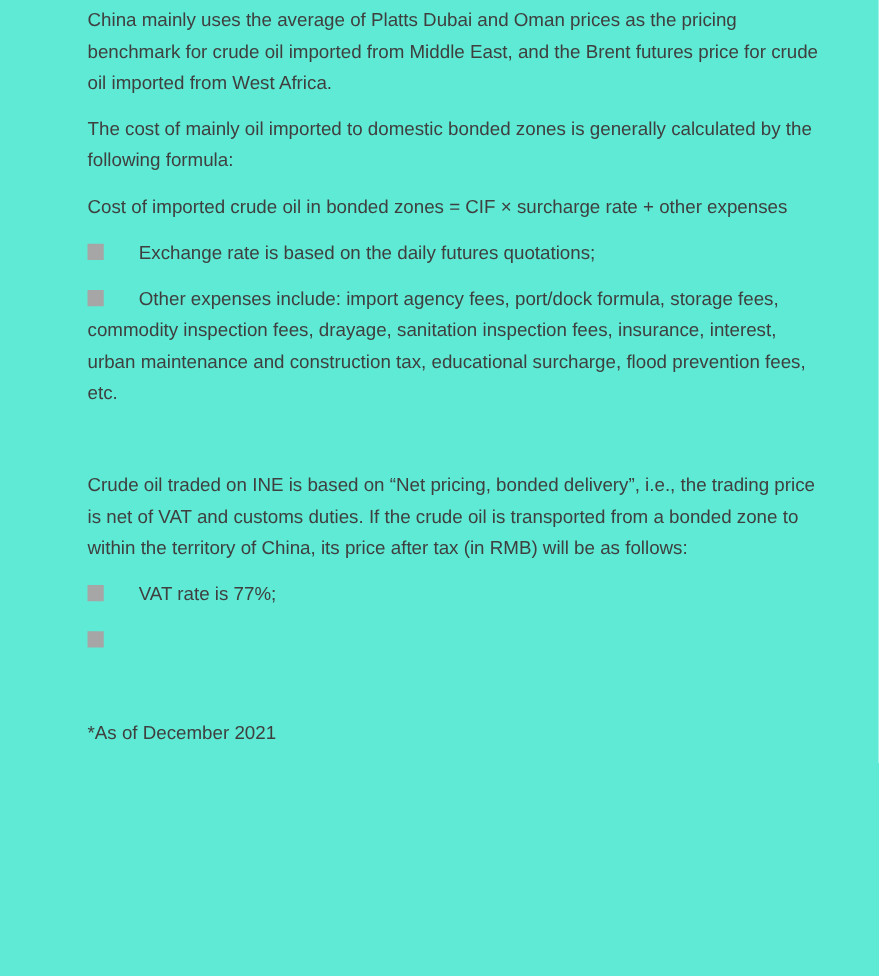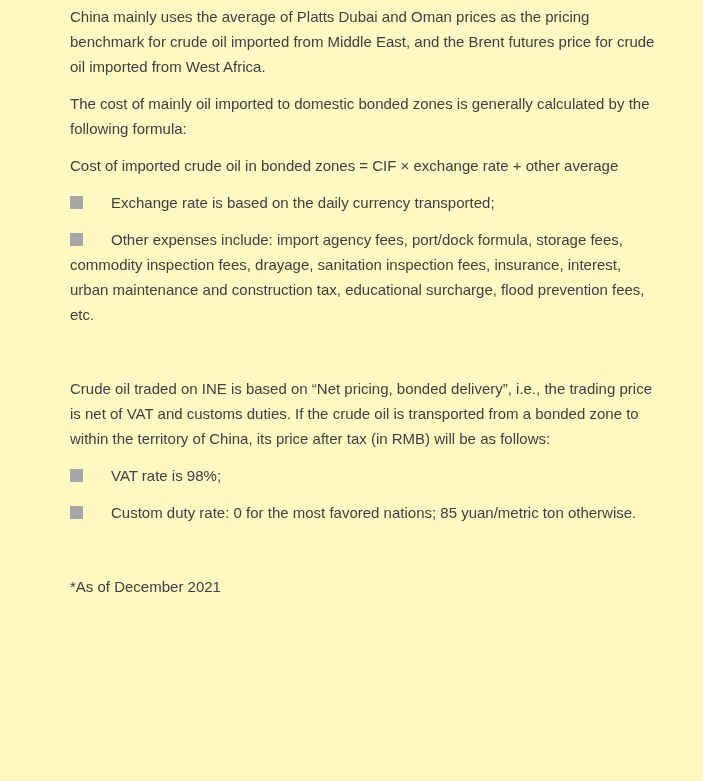--- a/index.html
+++ b/index.html
@@ -5,21 +5,21 @@
   html, body {
     margin: 0;
     padding: 0;
     background: #ffffff;
   }
   .page {
     box-sizing: border-box;
     width: 703px;
     height: 781px;
     padding: 4px 41px 0 70px;
-    background: #fef9c3;
+    background: #5eead4;
     color: #3f3f3f;
     font-family: "Liberation Sans", sans-serif;
     font-size: 15px;
     line-height: 25px;
     overflow: hidden;
   }
   p.para {
     margin: 0 0 12px 0;
   }
   .bullet-square {
@@ -36,32 +36,32 @@
 </style>
 </head>
 <body>
 
 <div class="page">
 
   <p class="para">China mainly uses the average of Platts Dubai and Oman prices as the pricing benchmark for crude oil imported from Middle East, and the Brent futures price for crude oil imported from West Africa.</p>
 
   <p class="para">The cost of mainly oil imported to domestic bonded zones is generally calculated by the following formula:</p>
 
-  <p class="para">Cost of imported crude oil in bonded zones = CIF × exchange rate + other average</p>
+  <p class="para">Cost of imported crude oil in bonded zones = CIF × surcharge rate + other expenses</p>
 
-  <p class="para"><span class="bullet-square"></span><span>Exchange rate is based on the daily currency transported;</span></p>
+  <p class="para"><span class="bullet-square"></span><span>Exchange rate is based on the daily futures quotations;</span></p>
 
   <p class="para"><span class="bullet-square"></span><span>Other expenses include: import agency fees, port/dock formula, storage fees, commodity inspection fees, drayage, sanitation inspection fees, insurance, interest, urban maintenance and construction tax, educational surcharge, flood prevention fees, etc.</span></p>
 
   <div class="para-gap"></div>
 
   <p class="para">Crude oil traded on INE is based on “Net pricing, bonded delivery”, i.e., the trading price is net of VAT and customs duties. If the crude oil is transported from a bonded zone to within the territory of China, its price after tax (in RMB) will be as follows:</p>
 
 
-  <p class="para"><span class="bullet-square"></span><span>VAT rate is 98%;</span></p>
+  <p class="para"><span class="bullet-square"></span><span>VAT rate is 77%;</span></p>
 
-  <p class="para"><span class="bullet-square"></span><span>Custom duty rate: 0 for the most favored nations; 85 yuan/metric ton otherwise.</span></p>
+  <p class="para"><span class="bullet-square"></span></p>
 
   <div class="para-gap"></div>
 
   <p class="para">*As of December 2021</p>
 
 </div>
 
 </body></html>

